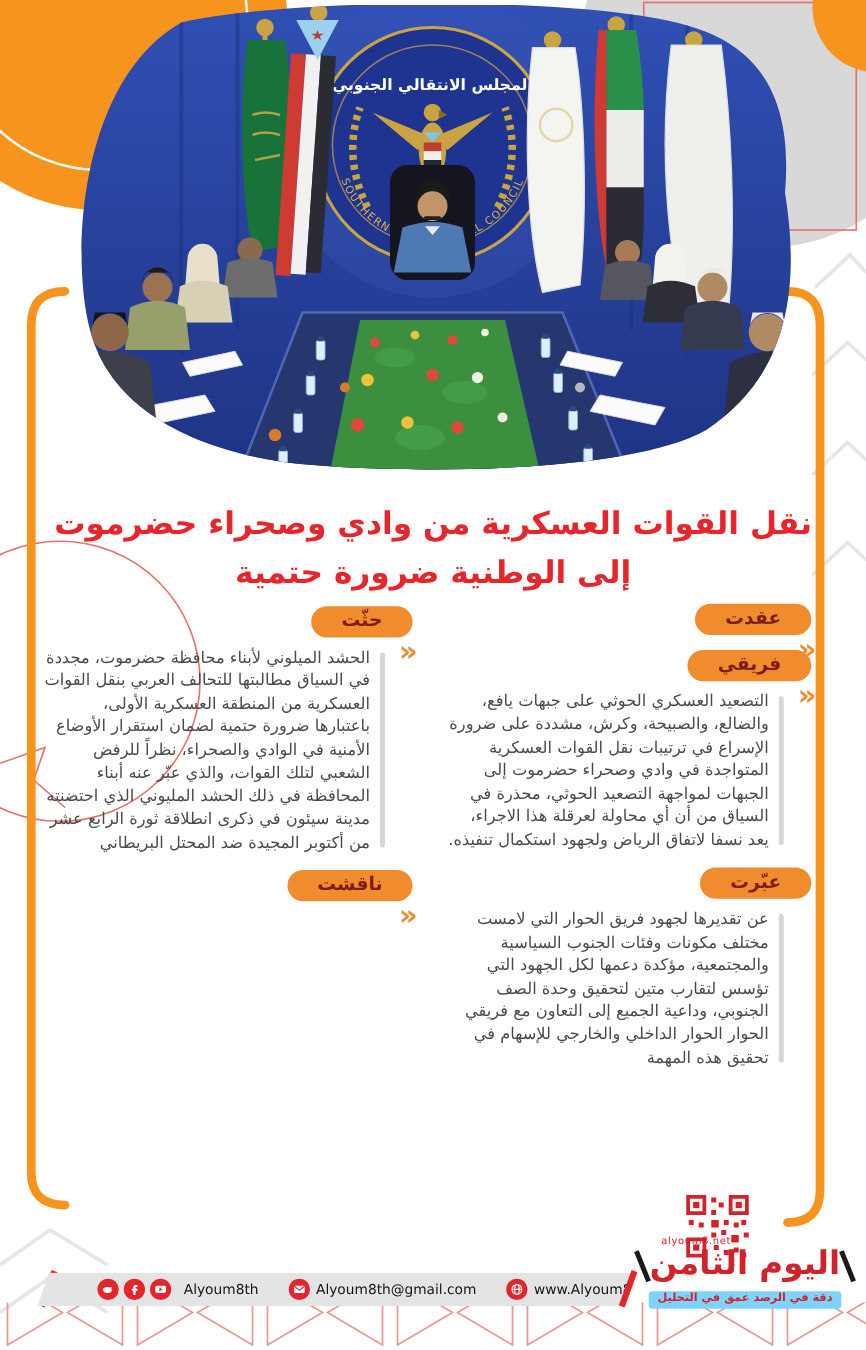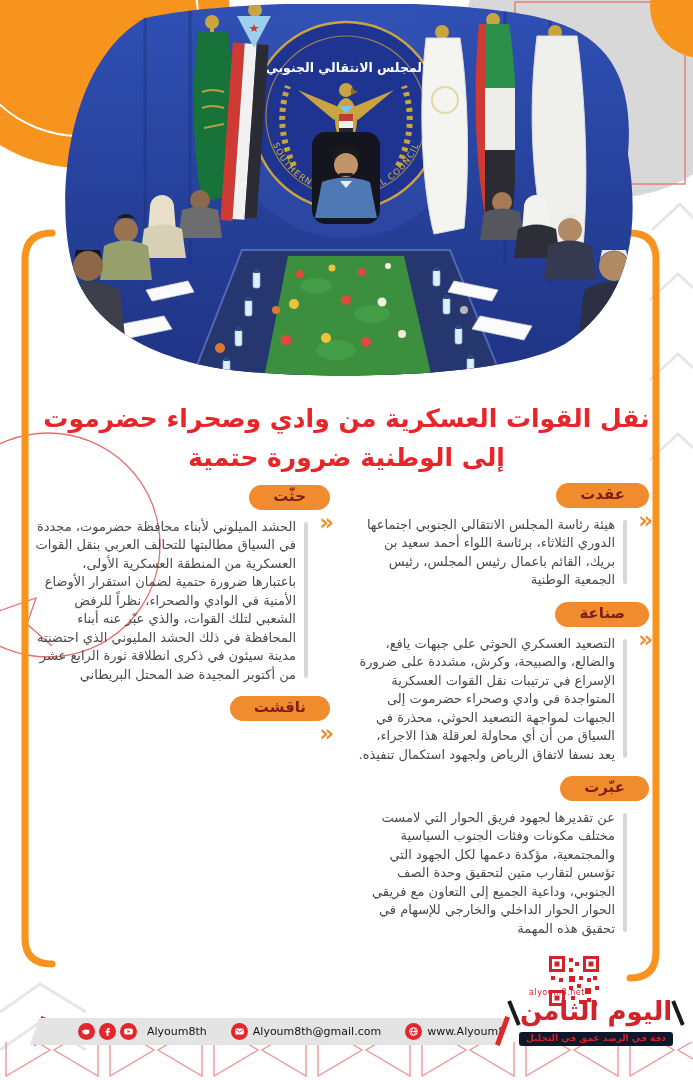--- a/index.html
+++ b/index.html
@@ -46,21 +46,21 @@
   .slash{position:absolute;width:5px;height:30px;background:#e3262c;z-index:5;transform:rotate(20deg);}
   .fitem{display:flex;align-items:center;gap:5px;white-space:nowrap;padding-left:24px;}
   .fic{width:17px;height:17px;border-radius:50%;background:#e3262c;display:flex;align-items:center;justify-content:center;flex:0 0 auto;}
   .social-trio{display:flex;gap:4px;margin-right:5px;}
   
   #brand{right:4px;top:988px;width:186px;z-index:5;direction:rtl;text-align:center;}
   #brand .site{font-size:8px;color:#d2232a;text-align:left;padding-left:26px;letter-spacing:.5px;}
   #logo-row{display:flex;align-items:flex-end;justify-content:center;gap:4px;}
   #logo-row .logo-slash{width:4px;height:26px;background:#1a1a1a;transform:rotate(-22deg);}
   #logo-text{color:#d2232a;font-weight:800;font-size:26px;line-height:1.1;white-space:nowrap;}
-  #tagline{display:inline-block;background:#0f172a;color:#d2232a;font-size:9px;font-weight:bold;
+  #tagline{display:inline-block;background:#7dd3fc;color:#d2232a;font-size:9px;font-weight:bold;
     padding:1px 7px 3px;border-radius:3px;margin-top:2px;}
   #qr{right:92px;top:954px;z-index:5;}
 </style>
 </head>
 <body>
 
 <svg id="bg-decor" class="abs" viewBox="0 0 693 1080">
   <defs>
     <pattern id="lat" width="104" height="60" patternUnits="userSpaceOnUse">
       <path d="M6 4 L50 30 L6 56 Z" fill="none" stroke="#ec9797" stroke-width="1.4"></path>
@@ -298,25 +298,24 @@
   <div>نقل القوات العسكرية من وادي وصحراء حضرموت</div>
   <div>إلى الوطنية ضرورة حتمية</div>
 </div>
 
 <div id="col-right" class="col">
   <div class="sec">
     <span class="badge">عقدت</span>
     <div class="para">
       <span class="quote">«</span>
       <span class="rule"></span>
-      <span>هيئة رئاسة المجلس الانتقالي الجنوبي اجتماعها الدوري الثلاثاء، برئاسة اللواء أحمد سعيد بن بريك، القائم باعمال رئيس المجلس، رئيس الجمعية الوطنية</span>
     </div>
   </div>
   <div class="sec">
-    <span class="badge">صناعة</span>
+    <span class="badge">فريقي</span>
     <div class="para">
       <span class="quote">«</span>
       <span class="rule"></span>
       <span>التصعيد العسكري الحوثي على جبهات يافع، والضالع، والصبيحة، وكرش، مشددة على ضرورة الإسراع في ترتيبات نقل القوات العسكرية المتواجدة في وادي وصحراء حضرموت إلى الجبهات لمواجهة التصعيد الحوثي، محذرة في السياق من أن أي محاولة لعرقلة هذا الاجراء، يعد نسفا لاتفاق الرياض ولجهود استكمال تنفيذه.</span>
     </div>
   </div>
   <div class="sec">
     <span class="badge">عبّرت</span>
     <div class="para">
       <span class="rule"></span>

